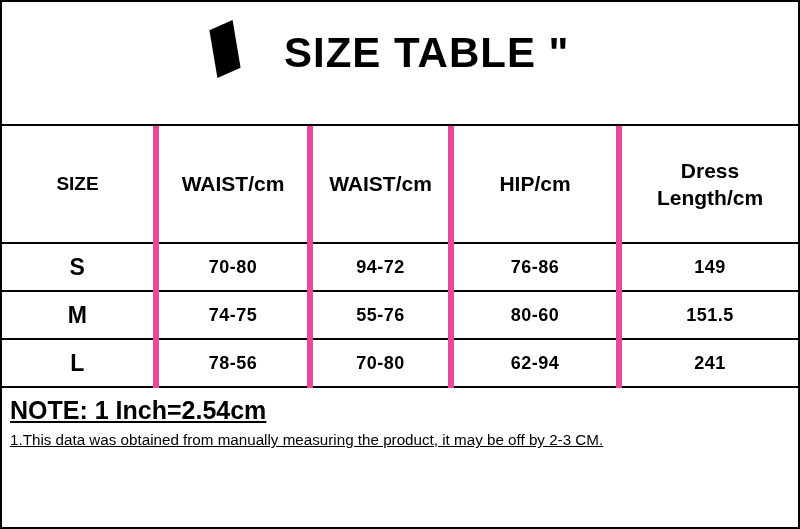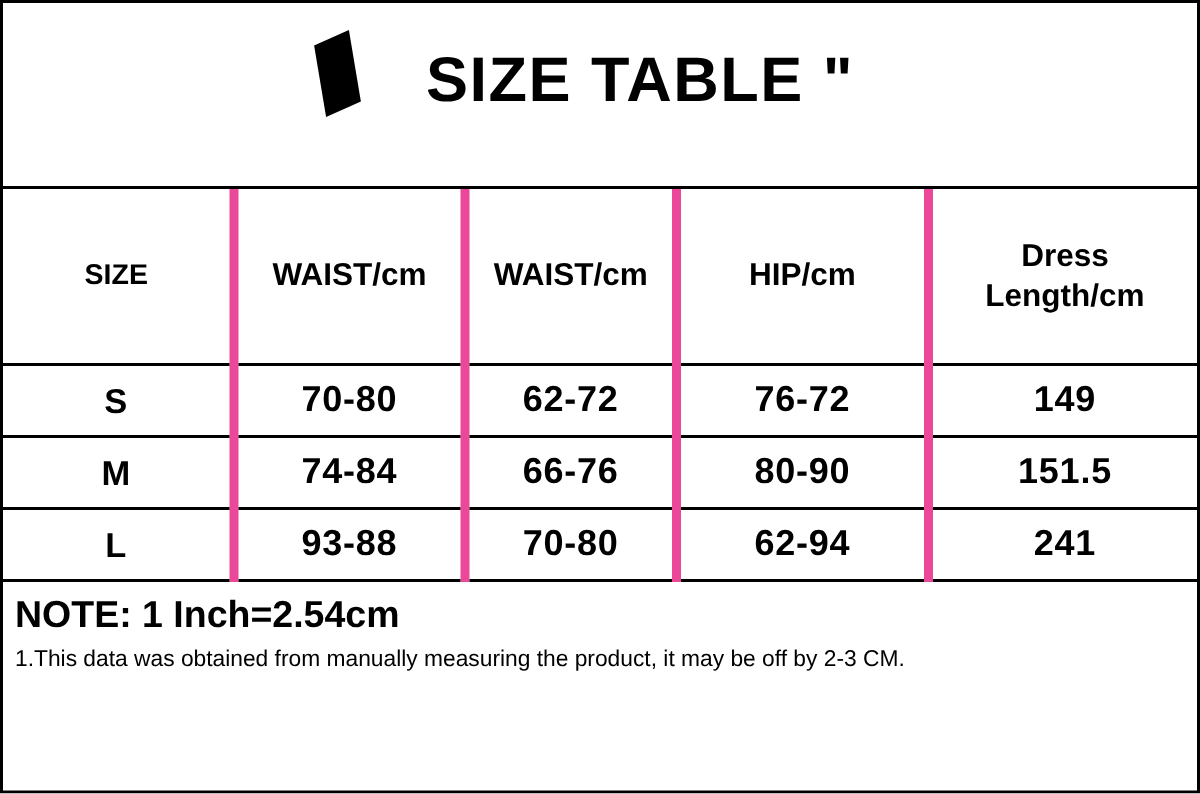--- a/index.html
+++ b/index.html
@@ -83,34 +83,35 @@
     height: 116px;
     font-size: 21px;
     font-weight: bold;
     line-height: 1.3;
   }
   .size-table thead th.col-size {
     font-size: 19px;
   }
   .size-table tbody td {
     height: 46px;
-    font-size: 24px;
+    font-size: 18px;
     font-weight: bold;
     letter-spacing: 0.5px;
   }
   .size-table tbody tr:last-child td {
     border-bottom: 2px solid #000000;
   }
   .size-table tbody td.col-size {
     font-size: 23px;
   }
 
   
   .notes {
     padding: 7px 0 0 6px;
+    text-decoration: underline;
   }
   .note-title {
     font-size: 25px;
     font-weight: bold;
     line-height: 1.25;
     margin: 0 0 2px 2px;
   }
   .note-line {
     font-size: 15.2px;
     line-height: 1.55;
@@ -142,34 +143,34 @@
         <th>WAIST/cm</th>
         <th>WAIST/cm</th>
         <th>HIP/cm</th>
         <th>Dress Length/cm</th>
       </tr>
     </thead>
     <tbody>
       <tr>
         <td class="col-size">S</td>
         <td>70-80</td>
-        <td>62-72</td>
-        <td>76-72</td>
+        <td>94-72</td>
+        <td>76-86</td>
         <td>149</td>
       </tr>
       <tr>
         <td class="col-size">M</td>
-        <td>74-84</td>
-        <td>66-76</td>
-        <td>80-90</td>
+        <td>74-75</td>
+        <td>55-76</td>
+        <td>80-60</td>
         <td>151.5</td>
       </tr>
       <tr>
         <td class="col-size">L</td>
-        <td>93-88</td>
+        <td>78-56</td>
         <td>70-80</td>
         <td>62-94</td>
         <td>241</td>
       </tr>
     </tbody>
   </table>
 
   <div class="notes">
     <div class="note-title">NOTE: 1 Inch=2.54cm</div>
     <div class="note-line">1.This data was obtained from manually measuring the product, it may be off by 2-3 CM.</div>

